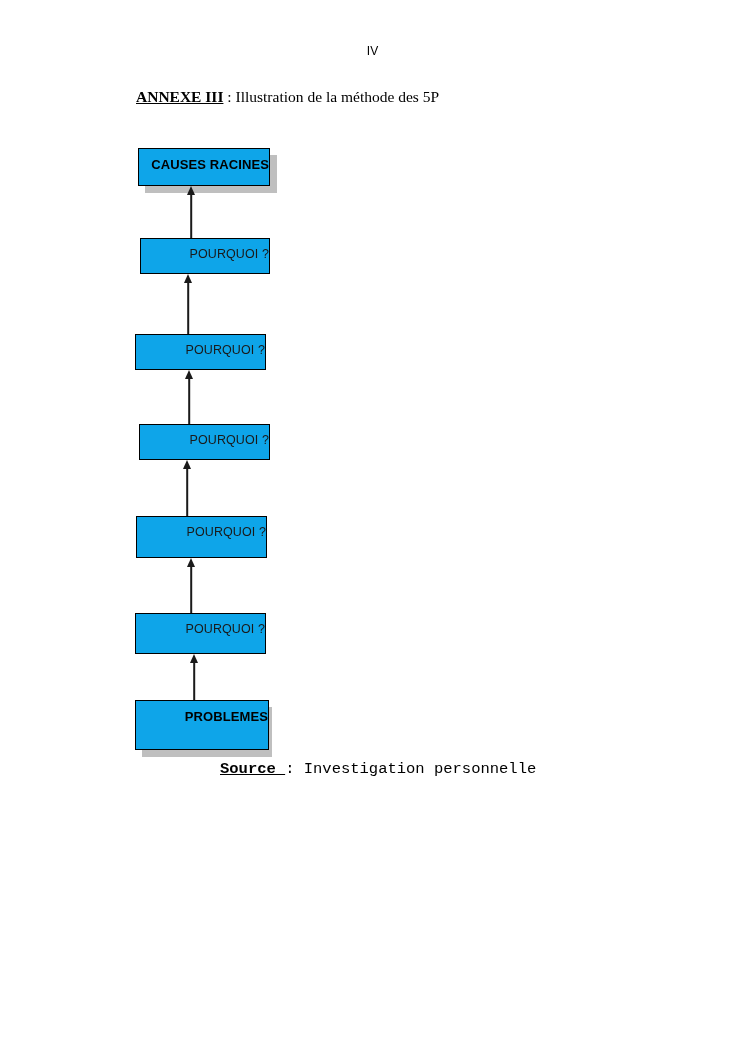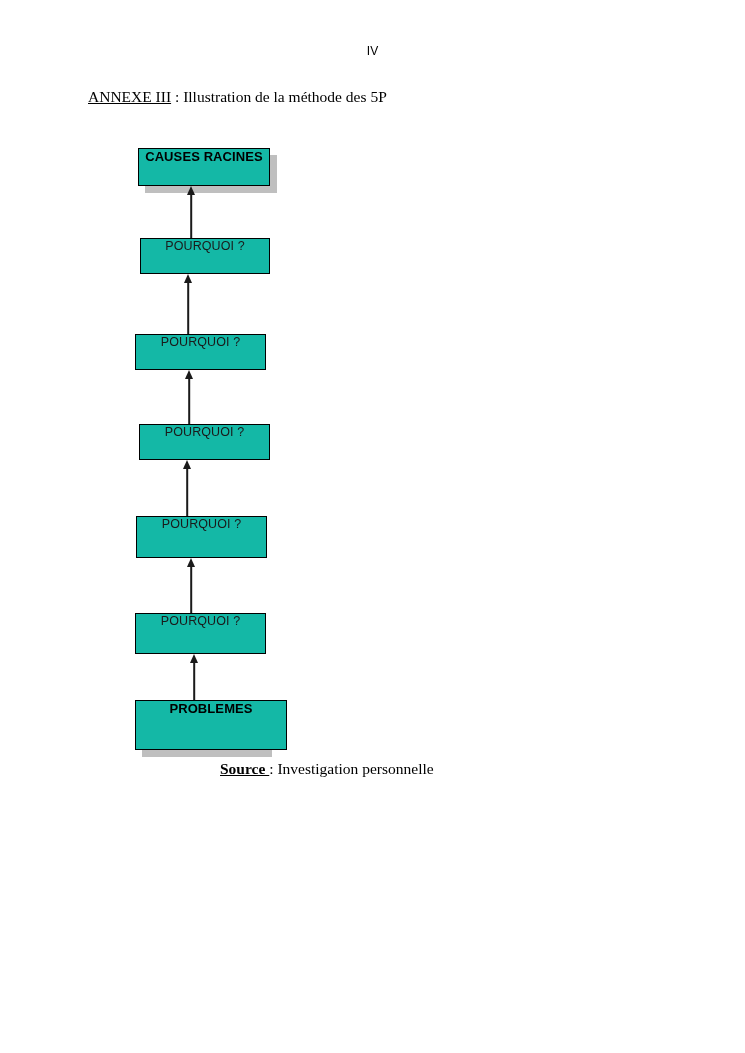--- a/index.html
+++ b/index.html
@@ -32,42 +32,44 @@
   
   .annex-title {
     position: absolute;
     top: 88px;
     left: 88px;
     font-family: "Liberation Serif", serif;
     font-size: 15.5px;
     white-space: nowrap;
   }
   .annex-title .label {
-    font-weight: normal;
+    font-weight: bold;
     text-decoration: underline;
+    margin-left: 48px;
   }
 
   
   .diagram {
     position: absolute;
     top: 0;
     left: 0;
     width: 745px;
     height: 800px;
   }
 
   .node {
     position: absolute;
     box-sizing: border-box;
-    background: #14b8a6;
+    background: #0ea5e9;
     border: 1.3px solid #000000;
     font-family: "Liberation Sans", sans-serif;
     font-size: 12.5px;
     color: #1a1a1a;
-    text-align: center;
+    text-align: right;
+    padding-top: 8px;
     letter-spacing: 0.1px;
   }
   .node.emphasis {
     font-weight: bold;
     color: #000000;
     font-size: 13px;
   }
   .node-shadow {
     position: absolute;
     background: #bfbfbf;
@@ -97,21 +99,21 @@
     border-left: 4.5px solid transparent;
     border-right: 4.5px solid transparent;
     border-bottom: 9px solid #1a1a1a;
   }
 
   
   .source {
     position: absolute;
     top: 760px;
     left: 220px;
-    font-family: Liberation Serif, serif;
+    font-family: Liberation Mono, monospace;
     font-size: 15.5px;
     white-space: nowrap;
   }
   .source .src-label {
     font-weight: bold;
     text-decoration: underline;
   }
 </style>
 </head>
 <body>
@@ -148,18 +150,18 @@
       <div class="head"></div>
     </div>
     <div class="node-shadow" style="left: 145px; top: 155px; width: 132px; height: 38px;"></div>
     <div class="node emphasis" style="left: 138px; top: 148px; width: 132px; height: 38px;">CAUSES RACINES</div>
     <div class="node" style="left: 140px; top: 238px; width: 130px; height: 36px;">POURQUOI ?</div>
     <div class="node" style="left: 135px; top: 334px; width: 131px; height: 36px;">POURQUOI ?</div>
     <div class="node" style="left: 139px; top: 424px; width: 131px; height: 36px;">POURQUOI ?</div>
     <div class="node" style="left: 136px; top: 516px; width: 131px; height: 42px;">POURQUOI ?</div>
     <div class="node" style="left: 135px; top: 613px; width: 131px; height: 41px;">POURQUOI ?</div>
     <div class="node-shadow" style="left: 142px; top: 707px; width: 130px; height: 50px;"></div>
-    <div class="node emphasis" style="left: 135px; top: 700px; width: 152px; height: 50px;">PROBLEMES</div>
+    <div class="node emphasis" style="left: 135px; top: 700px; width: 134px; height: 50px;">PROBLEMES</div>
   </div>
 
 <div class="source">
   <span class="src-label">Source </span><span>: Investigation personnelle</span>
 </div>
 
 </body></html>

